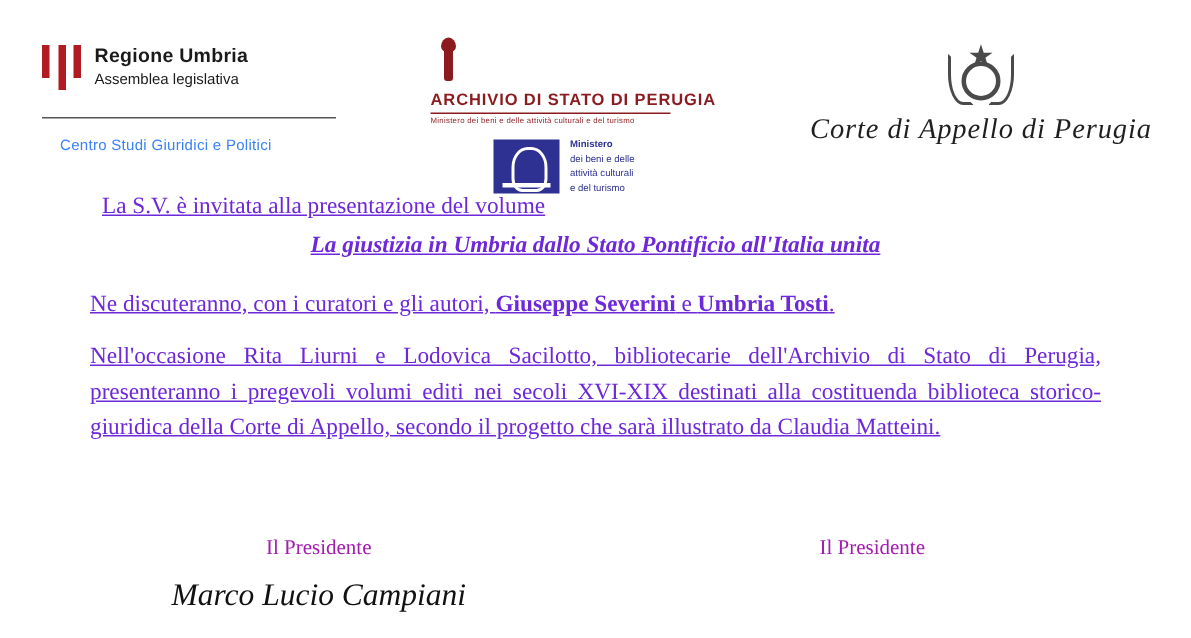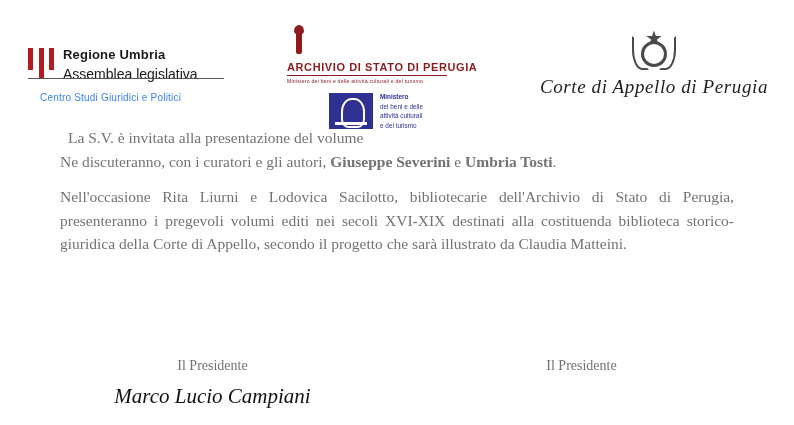--- a/index.html
+++ b/index.html
@@ -19,21 +19,21 @@
   
   .header {
     position: relative;
     height: 120px;
   }
 
   
   .regione-block {
     position: absolute;
     left: 28px;
-    top: 48px;
+    top: 30px;
     display: flex;
     align-items: flex-start;
   }
   .regione-mark {
     width: 26px;
     height: 30px;
     margin-right: 9px;
     display: flex;
     justify-content: space-between;
     align-items: flex-start;
@@ -52,21 +52,21 @@
   }
   .regione-title {
     font-family: "Liberation Sans", sans-serif;
     font-size: 13px;
     font-weight: bold;
     color: #1a1a1a;
     letter-spacing: .2px;
   }
   .regione-sub {
     font-family: "Liberation Sans", sans-serif;
-    font-size: 14px;
+    font-size: 10px;
     color: #1a1a1a;
     margin-top: 3px;
   }
   .regione-rule {
     position: absolute;
     left: 28px;
     top: 78px;
     width: 196px;
     border-top: 1px solid #555;
   }
@@ -231,21 +231,22 @@
     white-space: nowrap;
     text-align: center;
   }
 
   
   .body-text {
     margin: 6px 60px 0 60px;
     font-size: 15.5px;
     line-height: 1.52;
     text-align: justify;
-    color: #737373;
+    color: #6d28d9;
+    text-decoration: underline;
   }
   .para {
     margin: 0;
   }
   .volume-title {
     font-style: italic;
     font-weight: bold;
     text-align: center;
     font-size: 15.5px;
     margin-top: 2px;
@@ -265,21 +266,21 @@
     display: flex;
     justify-content: space-around;
     padding: 0 28px;
   }
   .sig {
     text-align: center;
     width: 33%;
   }
   .sig-role {
     font-size: 14px;
-    color: #737373;
+    color: #a21caf;
   }
   .sig-name {
     margin-top: 10px;
     font-style: italic;
     font-size: 21px;
     color: #111;
     white-space: nowrap;
   }
 </style>
 </head>
@@ -333,20 +334,21 @@
       <span class="leafL"></span>
       <span class="leafR"></span>
       <span class="gear"></span>
     </div>
     <div class="corte-title">Corte di Appello di Perugia</div>
   </div>
 </div>
 
 <div class="body-text">
   <p class="para intro">La S.V. è invitata alla presentazione del volume</p>
+  <p class="volume-title">La giustizia in Umbria dallo Stato Pontificio all'Italia unita</p>
   <p class="para">
     <span>Ne discuteranno, con i curatori e gli autori, </span><span class="bold">Giuseppe Severini</span><span> e </span><span class="bold">Umbria Tosti</span><span>.</span>
   </p>
   <div class="gap"></div>
   <p class="para">Nell'occasione Rita Liurni e Lodovica Sacilotto, bibliotecarie dell'Archivio di Stato di Perugia, presenteranno i pregevoli volumi editi nei secoli XVI-XIX destinati alla costituenda biblioteca storico-giuridica della Corte di Appello, secondo il progetto che sarà illustrato da Claudia Matteini.</p>
 </div>
 
 <div class="signatures">
   <div class="sig">
     <div class="sig-role">Il Presidente</div>

